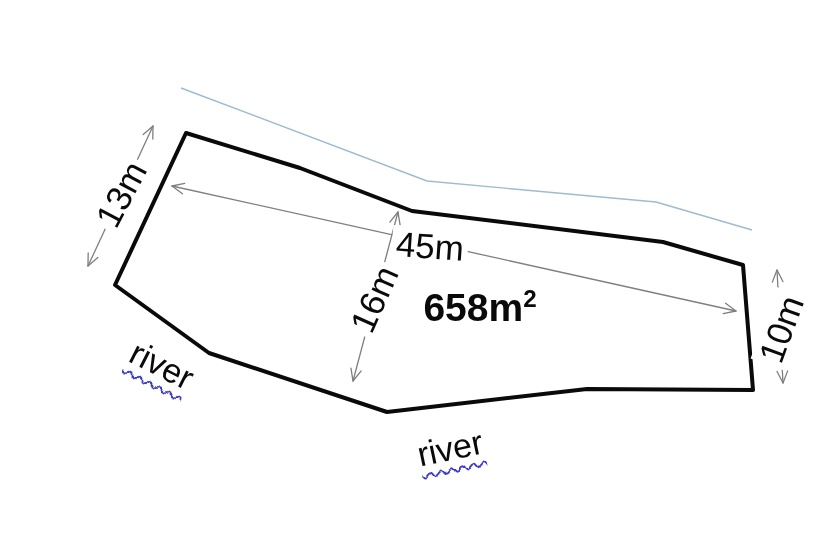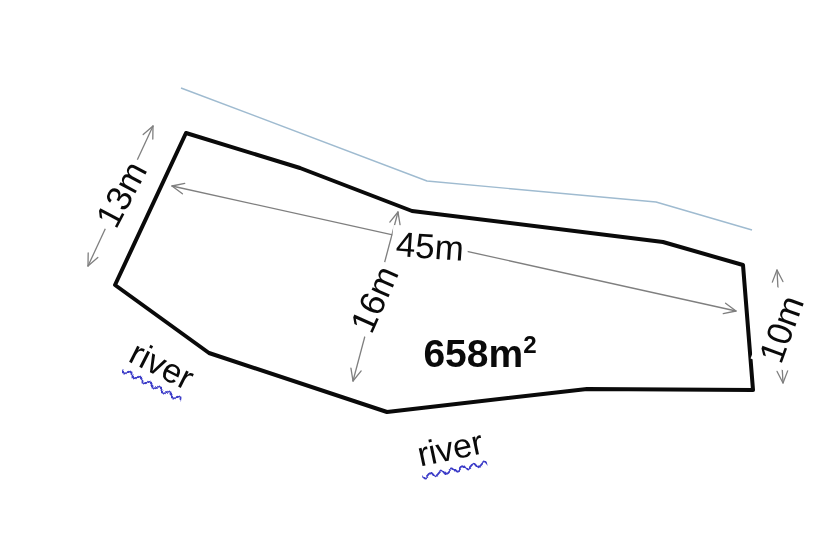--- a/index.html
+++ b/index.html
@@ -3,21 +3,21 @@
 <meta charset="utf-8">
 <style>
   html,body{margin:0;padding:0;background:#fff;}
   .canvas{
     position:relative;width:840px;height:559px;background:#ffffff;overflow:hidden;
     font-family:"Liberation Sans", sans-serif;
   }
   .geo-svg{position:absolute;left:0;top:0;}
   .label{position:absolute;white-space:nowrap;line-height:1;color:#0a0a0a;transform-origin:center;}
   .dim{font-size:35px;background:#ffffff;padding:1px 4px;}
-  .area{font-size:39px;font-weight:700;margin-top:46px;}
+  .area{font-size:39px;font-weight:700;}
   .area sup{font-size:0.62em;line-height:0;}
   .river{
     font-size:34px;
     text-decoration-line:underline;
     text-decoration-style:wavy;
     text-decoration-color:#3c3cc8;
     text-decoration-thickness:2px;
     text-underline-offset:7px;
   }
 </style>

